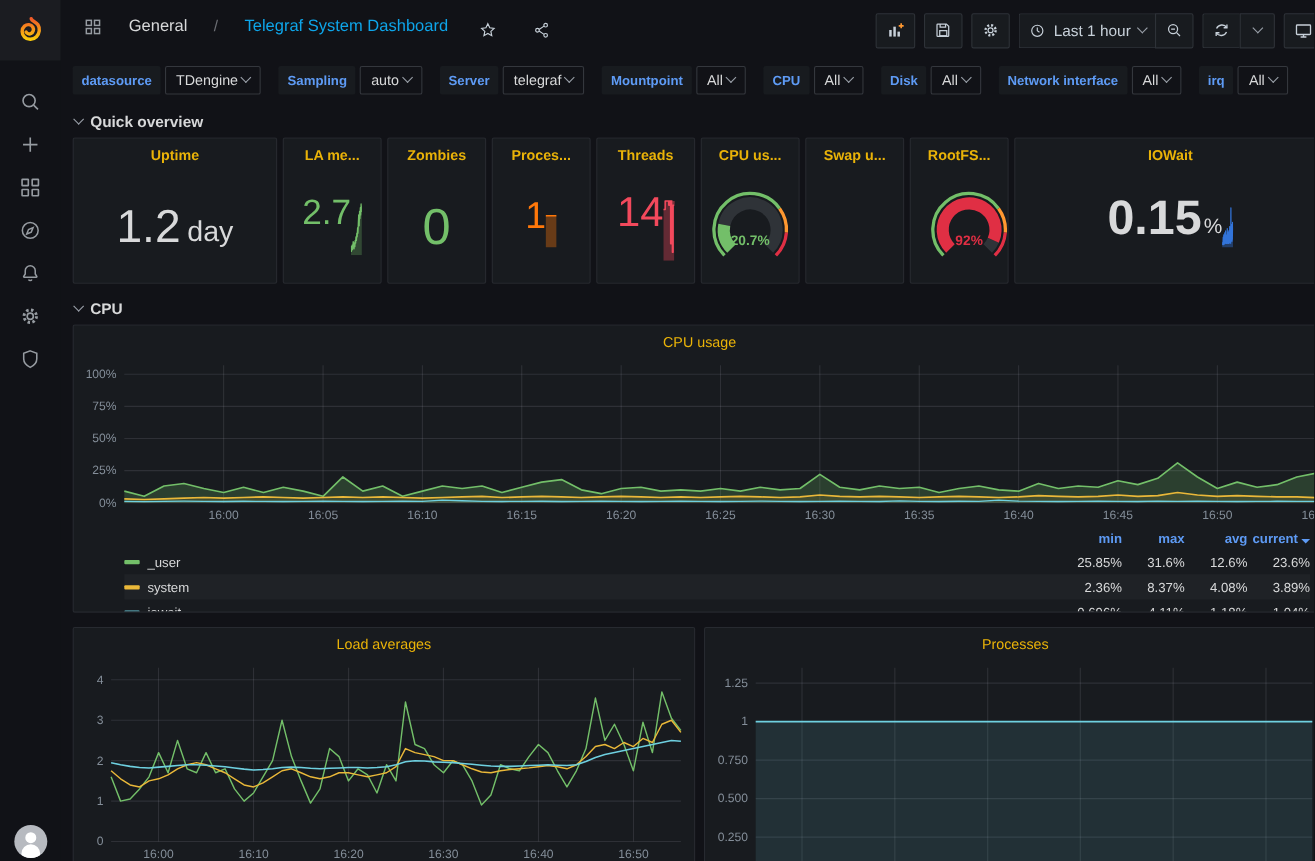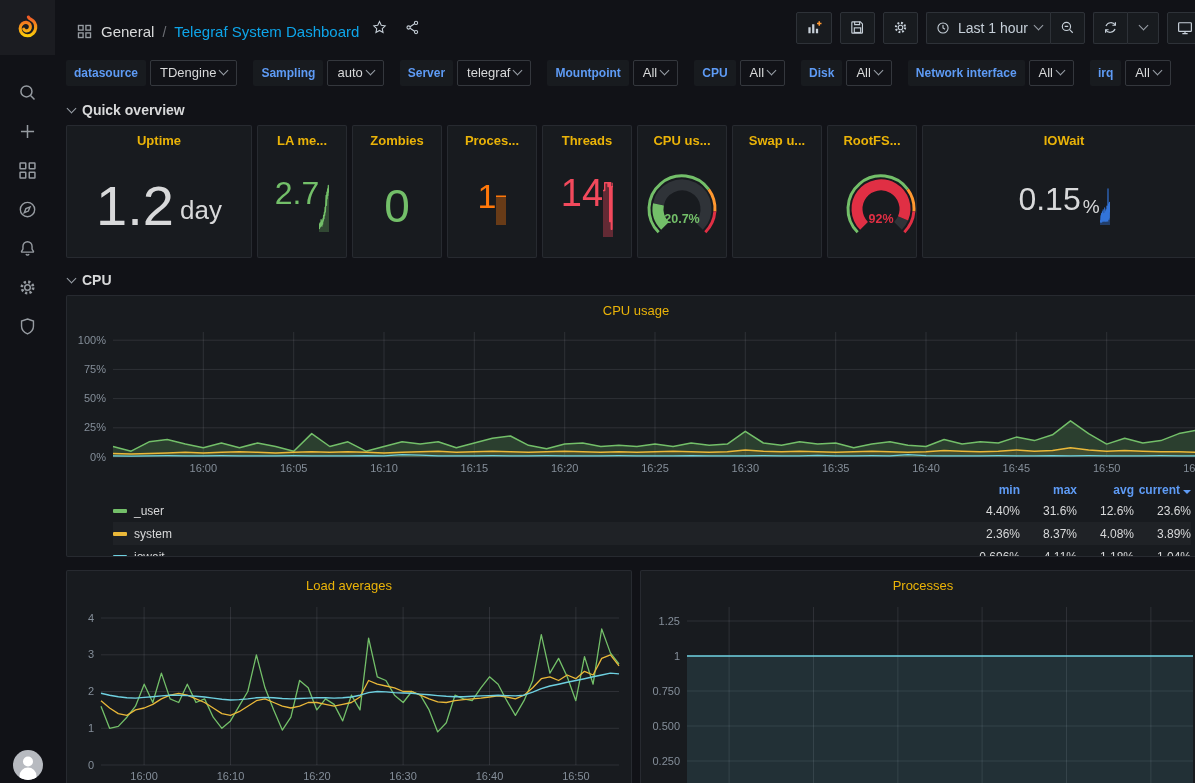--- a/index.html
+++ b/index.html
@@ -9,21 +9,21 @@
   
   .sidebar{width:55px;flex:0 0 55px;background:#111217;display:flex;flex-direction:column;align-items:center;}
   .logo-cell{width:55px;height:55px;background:#1b1c21;display:flex;align-items:center;justify-content:center;}
   .side-nav{display:flex;flex-direction:column;align-items:center;padding-top:26px;gap:17px;flex:1;}
   .side-icon{width:22px;height:22px;display:flex;align-items:center;justify-content:center;cursor:pointer;}
   .side-bottom{padding-bottom:3px;}
   .avatar{width:30px;height:30px;border-radius:50%;overflow:hidden;background:#b7bac0;}
   
   .main{flex:1;min-width:0;display:flex;flex-direction:column;overflow:hidden;}
   .topbar{height:55px;flex:0 0 55px;display:flex;align-items:center;padding:0 12px 0 20px;}
-  .crumbs{display:flex;align-items:flex-end;gap:8px;}
+  .crumbs{display:flex;align-items:flex-start;gap:24px;}
   .crumb-sec{font-size:15px;color:#d8d9da;cursor:pointer;}
   .crumb-sep{color:#6e7076;font-size:14px;}
   .crumb-title{font-size:15px;font-weight:500;color:#0ea5e9;}
   .icon-btn{background:none;border:none;padding:4px;cursor:pointer;display:flex;align-items:center;}
   .tb-right{margin-left:auto;display:flex;align-items:center;gap:8px;}
   .tbtn{height:32px;min-width:32px;padding:0 8px;background:#181b1f;border:1px solid #2e3238;border-radius:2px;
         display:flex;align-items:center;justify-content:center;gap:7px;color:#c7d0d9;font-size:14px;cursor:pointer;}
   .tgroup{display:flex;}
   .tgroup .tbtn{border-radius:0;border-right-width:0;}
   .tgroup .tbtn:first-child{border-radius:2px 0 0 2px;}
@@ -294,21 +294,21 @@
 
         <div class="row-header">
           <span class="chev"></span>
           <span>Quick overview</span>
         </div>
 
         <div class="stats-row">
           <div class="panel stat" style="width:186px;">
             <div class="p-title">Uptime</div>
             <div class="stat-body">
-              <span class="stat-val" style="font-size: 56px; color: rgb(216, 217, 218);">1.2</span>
+              <span class="stat-val" style="font-size: 42px; color: rgb(216, 217, 218);">1.2</span>
               <span class="stat-suffix" style="font-size: 26px; margin: 10px 0px 0px 6px; color: rgb(216, 217, 218);">day</span>
             </div>
           </div>
           <div class="panel stat" style="width:90px;">
             <div class="p-title">LA me...</div>
             <div class="stat-body">
               <span class="stat-val" style="font-size: 32px; margin-bottom: 26px; color: rgb(115, 191, 105);">2.7</span>
               <div class="spark chart" style="height:52px;"><svg width="10" height="52" viewBox="0 0 10 52">
                     <polygon points="0,52.0 0.0,43.6 0.4,48.6 0.7,46.9 1.1,42.9 1.4,46.9 1.8,44.2 2.1,39.6 2.5,43.6 2.9,46.2 3.2,40.9 3.6,44.2 3.9,38.6 4.3,40.9 4.6,35.3 5.0,38.6 5.4,32.0 5.7,35.3 6.1,27.0 6.4,32.0 6.8,22.0 7.1,15.4 7.5,25.3 7.9,12.1 8.2,18.7 8.6,8.8 8.9,15.4 9.3,5.4 9.6,12.1 10.0,7.1 10,52.0" fill="#73bf69" fill-opacity="0.28"></polygon>
                     <polyline points="0.0,43.6 0.4,48.6 0.7,46.9 1.1,42.9 1.4,46.9 1.8,44.2 2.1,39.6 2.5,43.6 2.9,46.2 3.2,40.9 3.6,44.2 3.9,38.6 4.3,40.9 4.6,35.3 5.0,38.6 5.4,32.0 5.7,35.3 6.1,27.0 6.4,32.0 6.8,22.0 7.1,15.4 7.5,25.3 7.9,12.1 8.2,18.7 8.6,8.8 8.9,15.4 9.3,5.4 9.6,12.1 10.0,7.1" fill="none" stroke="#73bf69" stroke-width="1.2" stroke-linejoin="round"></polyline>
@@ -366,21 +366,21 @@
                     <path d="M 75.90 41.47 A 33 33 0 0 1 66.33 62.21" stroke="#e02f44" stroke-width="3" fill="none"></path>
                     <path d="M 65.03 48.41 A 24 24 0 0 1 59.97 55.85" stroke="#2f3338" stroke-width="11" fill="none"></path>
                     <path d="M 26.03 55.85 A 24 24 0 1 1 65.03 48.41" stroke="#e02f44" stroke-width="11" fill="none"></path>
                     <text x="43" y="52.88" text-anchor="middle" style="font:700 12.5px 'Liberation Sans',sans-serif" fill="#e02f44">92%</text>
                   </svg></div>
               </div>
           </div>
           <div class="panel stat" style="flex:1;">
             <div class="p-title">IOWait</div>
             <div class="stat-body">
-              <span class="stat-val" style="font-size: 32px; margin-bottom: 14px; color: rgb(216, 217, 218);">0.15</span>
+              <span class="stat-val" style="font-size: 44px; margin-bottom: 14px; color: rgb(216, 217, 218); font-weight: bold;">0.15</span>
               <span class="stat-suffix" style="font-size: 19px; margin: 2px 0px 0px 2px; color: rgb(216, 217, 218);">%</span>
               <div class="spark chart" style="height:38px;"><svg width="10" height="38" viewBox="0 0 10 38">
                     <polygon points="0,38.0 0.0,35.7 0.2,34.2 0.3,35.3 0.5,33.4 0.7,35.0 0.8,32.3 1.0,28.5 1.2,34.2 1.4,35.3 1.5,26.6 1.7,33.4 1.9,35.0 2.0,30.4 2.2,34.2 2.4,24.7 2.5,32.3 2.7,34.2 2.9,27.4 3.1,33.4 3.2,22.8 3.4,31.2 3.6,34.2 3.7,28.5 3.9,32.3 4.1,34.2 4.2,26.6 4.4,30.4 4.6,33.4 4.7,20.9 4.9,32.3 5.1,34.2 5.3,24.7 5.4,24.7 5.6,33.4 5.8,28.5 5.9,34.2 6.1,22.8 6.3,30.4 6.4,34.2 6.6,26.6 6.8,32.3 6.9,19.0 7.1,30.4 7.3,33.4 7.5,24.7 7.6,31.2 7.8,34.2 8.0,1.9 8.1,28.5 8.3,32.3 8.5,22.8 8.6,30.4 8.8,17.1 9.0,32.3 9.2,26.6 9.3,30.4 9.5,15.2 9.7,24.7 9.8,19.0 10.0,22.8 10,38.0" fill="#3274d9" fill-opacity="0.4"></polygon>
                     <polyline points="0.0,35.7 0.2,34.2 0.3,35.3 0.5,33.4 0.7,35.0 0.8,32.3 1.0,28.5 1.2,34.2 1.4,35.3 1.5,26.6 1.7,33.4 1.9,35.0 2.0,30.4 2.2,34.2 2.4,24.7 2.5,32.3 2.7,34.2 2.9,27.4 3.1,33.4 3.2,22.8 3.4,31.2 3.6,34.2 3.7,28.5 3.9,32.3 4.1,34.2 4.2,26.6 4.4,30.4 4.6,33.4 4.7,20.9 4.9,32.3 5.1,34.2 5.3,24.7 5.4,24.7 5.6,33.4 5.8,28.5 5.9,34.2 6.1,22.8 6.3,30.4 6.4,34.2 6.6,26.6 6.8,32.3 6.9,19.0 7.1,30.4 7.3,33.4 7.5,24.7 7.6,31.2 7.8,34.2 8.0,1.9 8.1,28.5 8.3,32.3 8.5,22.8 8.6,30.4 8.8,17.1 9.0,32.3 9.2,26.6 9.3,30.4 9.5,15.2 9.7,24.7 9.8,19.0 10.0,22.8" fill="none" stroke="#3274d9" stroke-width="1.1" stroke-linejoin="round"></polyline>
                   </svg></div>
             </div>
           </div>
         </div>
 
         <div class="row-header">
@@ -438,21 +438,21 @@
                 <span class="leg-col hd">min</span>
                 <span class="leg-col hd">max</span>
                 <span class="leg-col hd">avg</span>
                 <span class="leg-col hd">current<span class="sort-caret"></span></span>
               </div>
               <div class="leg-row">
                 <span class="leg-name">
                   <span class="leg-swatch" style="background: rgb(115, 191, 105);"></span>
                   <span>_user</span>
                 </span>
-                <span class="leg-col">4.40%</span>
+                <span class="leg-col">25.85%</span>
                 <span class="leg-col">31.6%</span>
                 <span class="leg-col">12.6%</span>
                 <span class="leg-col">23.6%</span>
               </div>
               <div class="leg-row alt">
                 <span class="leg-name">
                   <span class="leg-swatch" style="background: rgb(234, 184, 57);"></span>
                   <span>system</span>
                 </span>
                 <span class="leg-col">2.36%</span>

